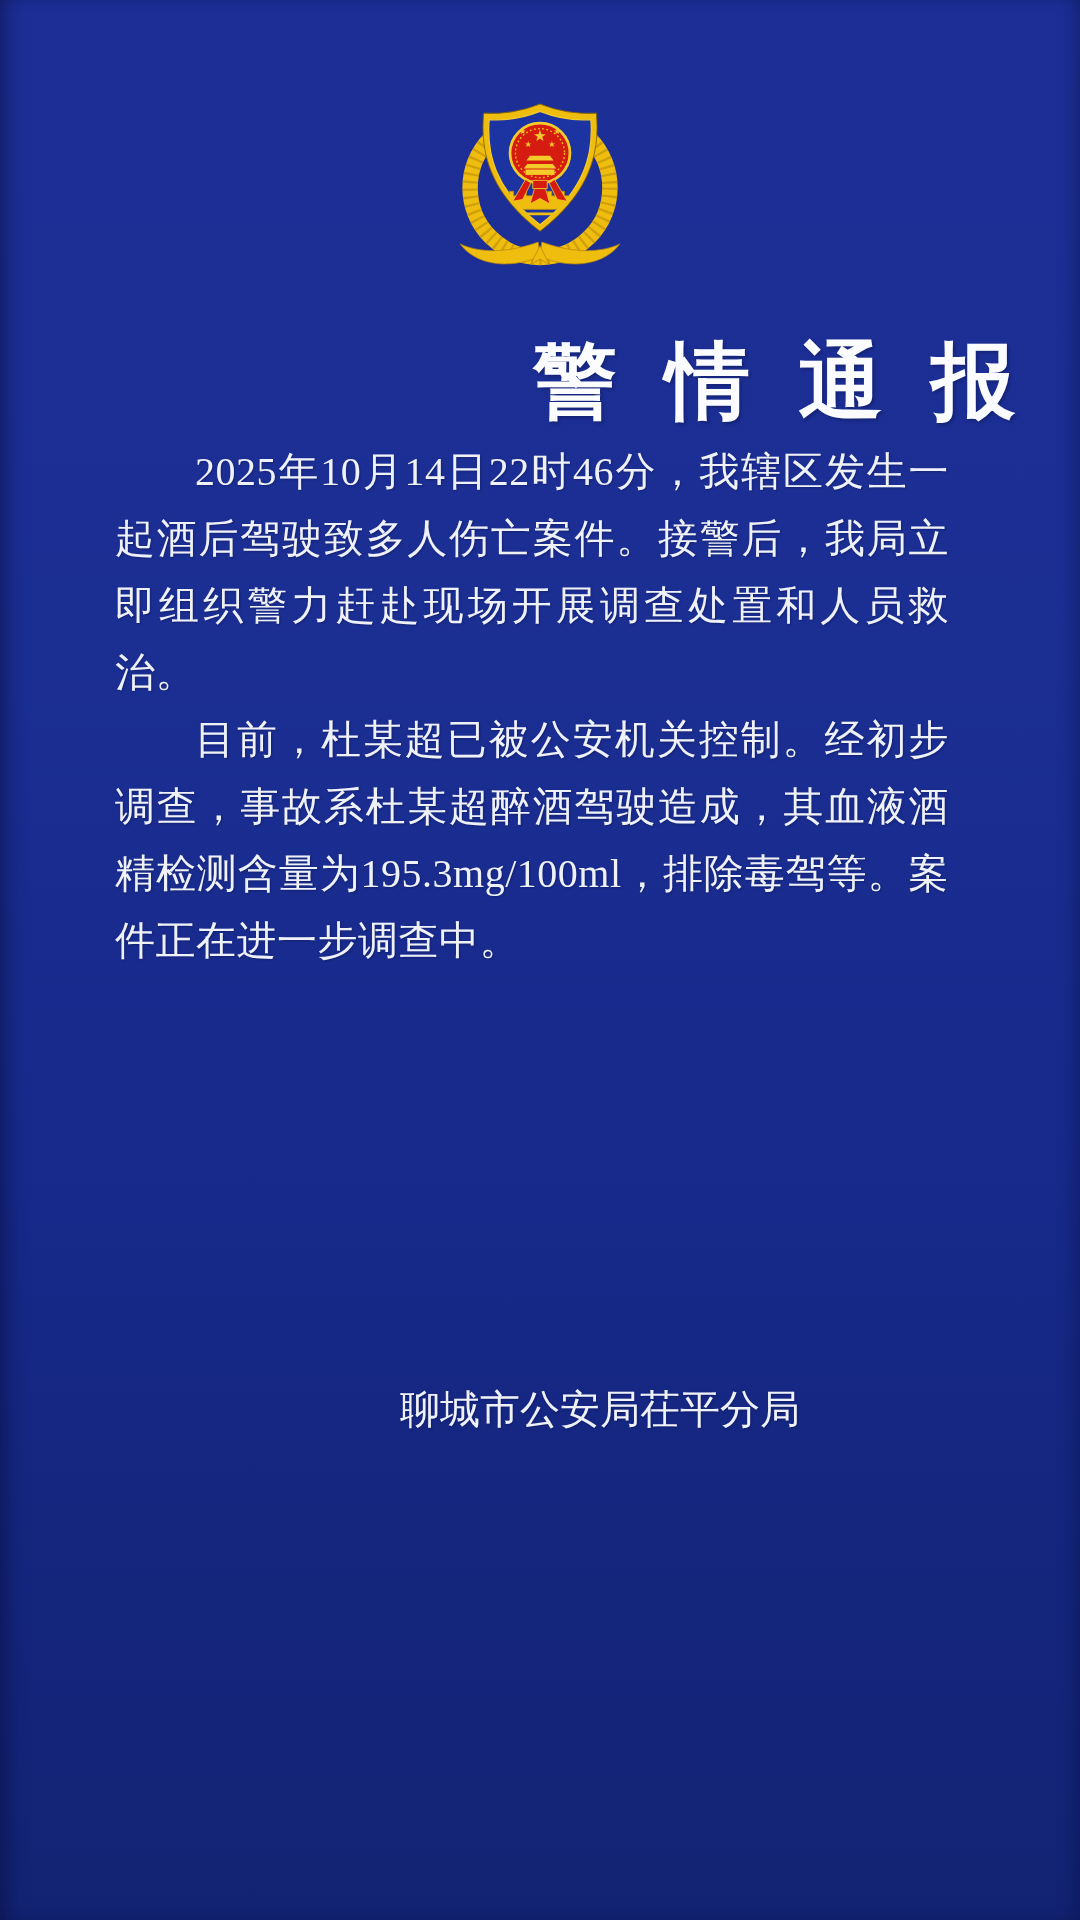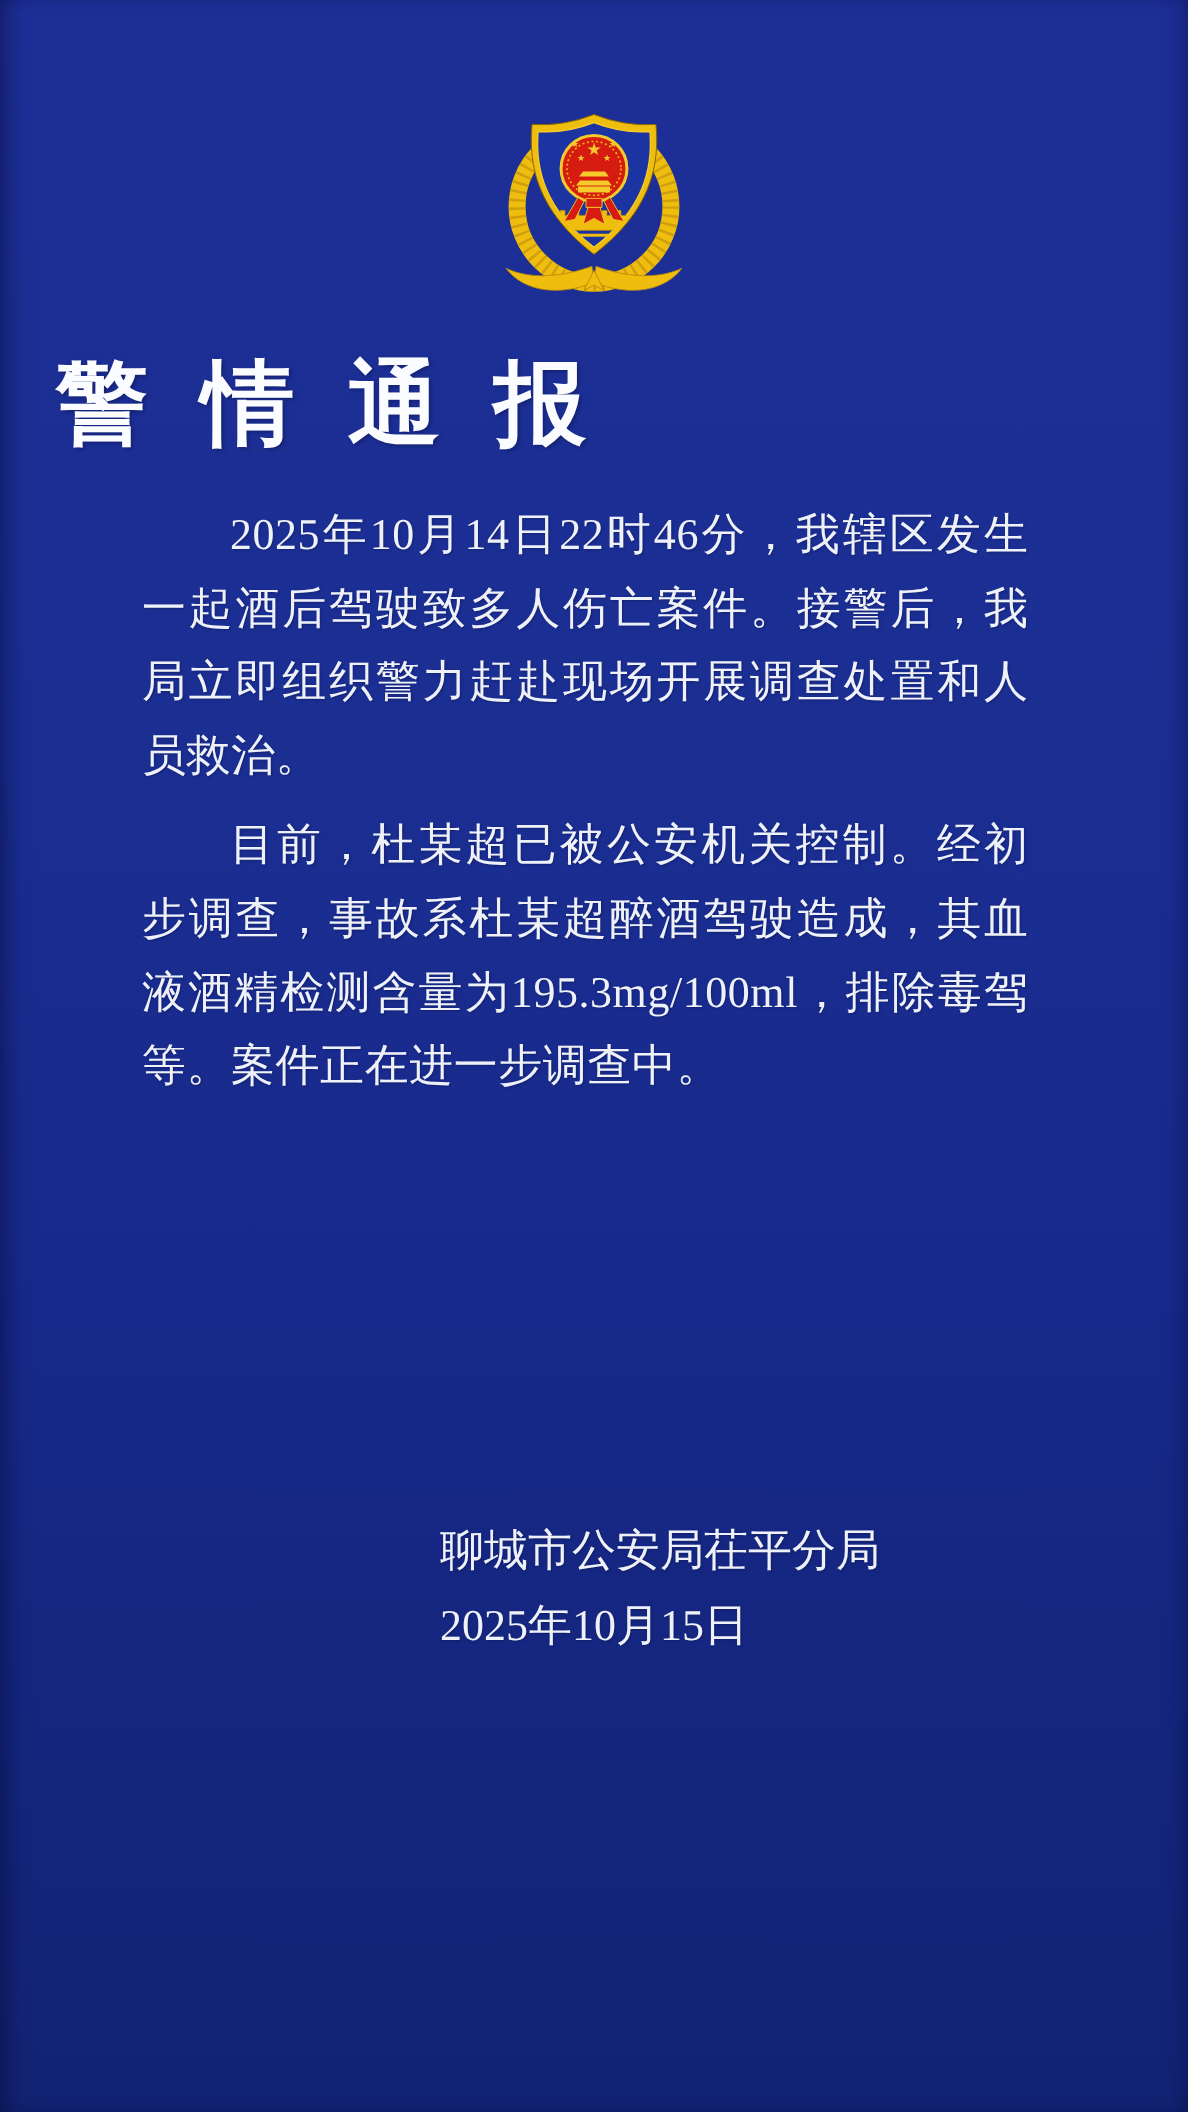--- a/index.html
+++ b/index.html
@@ -17,41 +17,41 @@
   }
   .emblem {
     position: absolute;
     top: 95px; left: 50%;
     transform: translateX(-50%);
     width: 182px; height: 178px;
   }
   .title {
     position: absolute;
     top: 322px; left: 0; right: 0;
-    margin: 2px;
-    text-align: left;
+    margin: 16px;
+    text-align: right;
     color: #fbfcff;
     font-size: 84px;
     font-weight: 700;
     line-height: 1.05;
     letter-spacing: 0.58em;
     padding-left: 0.58em;
     text-shadow: 2px 2px 3px rgba(10,15,60,.35);
   }
   .body-text {
     position: absolute;
     top: 438px; left: 115px;
     width: 834px;
     color: #eef1f8;
     font-size: 40px;
     line-height: 67px;
     text-align: justify;
     text-shadow: 1px 1px 2px rgba(10,15,60,.35);
   }
-  .body-text p { margin: 14px; text-indent: 2em; letter-spacing: 0.5px; }
+  .body-text p { margin: 0; text-indent: 2em; letter-spacing: 0.5px; }
   .signature {
     position: absolute;
     top: 1376px; left: 50%;
     transform: translateX(calc(-50% + 60px));
     text-align: left;
     color: #eef1f8;
     font-size: 40px;
     line-height: 68px;
     white-space: nowrap;
     text-shadow: 1px 1px 2px rgba(10,15,60,.35);
@@ -107,14 +107,13 @@
 
 <h1 class="title">警情通报</h1>
 
 <div class="body-text">
   <p>2025年10月14日22时46分，我辖区发生一起酒后驾驶致多人伤亡案件。接警后，我局立即组织警力赶赴现场开展调查处置和人员救治。</p>
   <p>目前，杜某超已被公安机关控制。经初步调查，事故系杜某超醉酒驾驶造成，其血液酒精检测含量为195.3mg/100ml，排除毒驾等。案件正在进一步调查中。</p>
 </div>
 
 <div class="signature">
   <div>聊城市公安局茌平分局</div>
-  <div>2025年10月15日</div>
 </div>
 
 </body></html>

